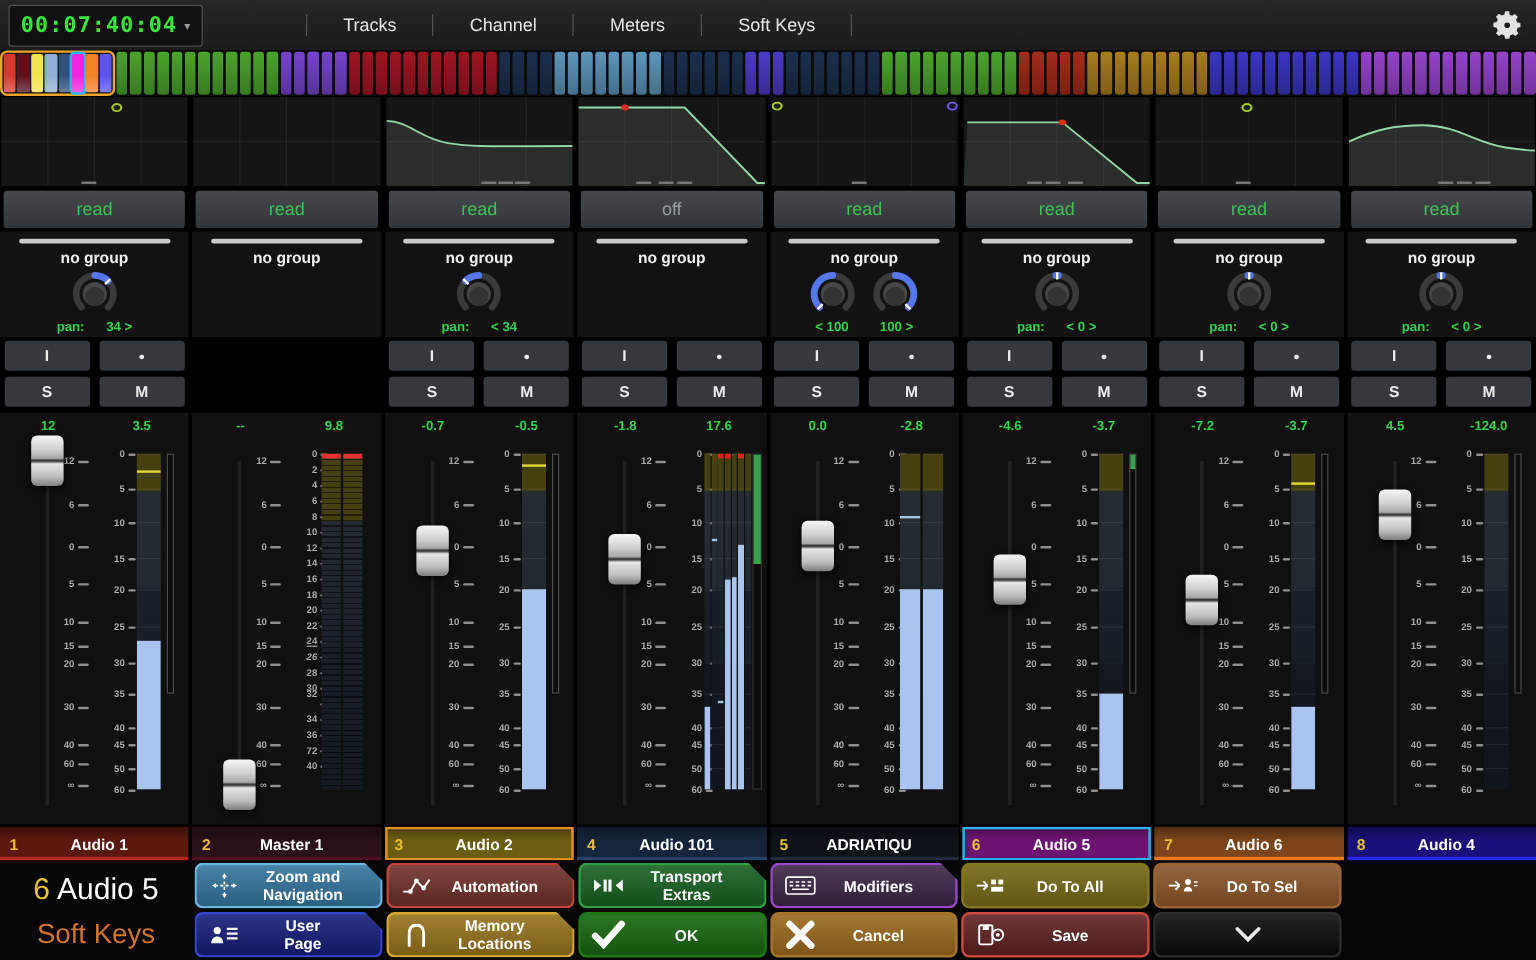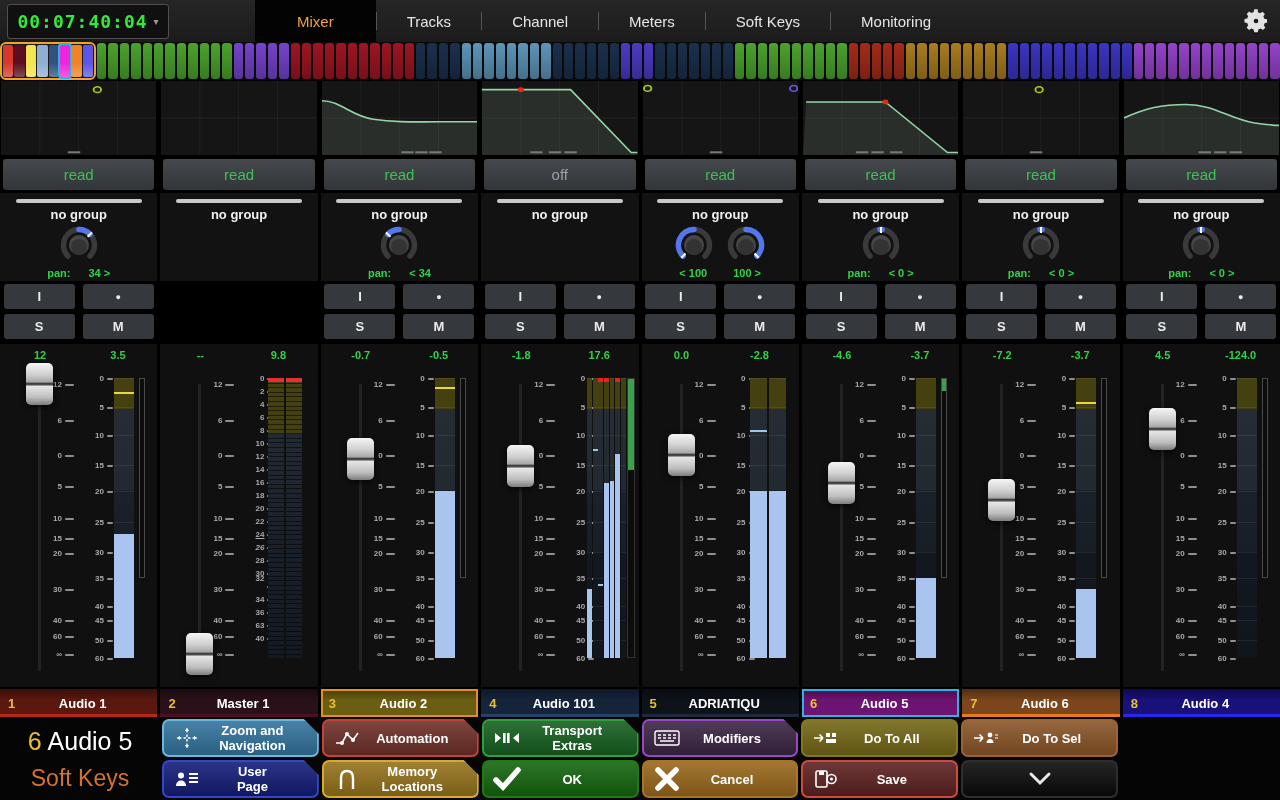--- a/index.html
+++ b/index.html
@@ -94,31 +94,29 @@
 <body>
 
 <div id="app">
 
   <div id="header">
     <div id="timecode-box">
       <span id="timecode-text">00:07:40:04</span>
       <span id="timecode-caret">▾</span>
     </div>
     <div id="tabs">
-        <div class="tab active">Mixer</div>
         <div class="tab-sep"></div>
         <div class="tab">Tracks</div>
         <div class="tab-sep"></div>
         <div class="tab">Channel</div>
         <div class="tab-sep"></div>
         <div class="tab">Meters</div>
         <div class="tab-sep"></div>
         <div class="tab">Soft Keys</div>
         <div class="tab-sep"></div>
-        <div class="tab">Monitoring</div>
       </div>
     <div id="gear">
       <svg viewBox="0 0 24 24">
           <path fill="#e2e2e2" d="M12 8.2a3.8 3.8 0 1 0 0 7.6 3.8 3.8 0 0 0 0-7.6zm9.4 5.3.1-1.5-.1-1.5-2.3-.5a7.3 7.3 0 0 0-.8-1.9l1.3-2-2.1-2.1-2 1.3c-.6-.35-1.2-.6-1.9-.8L13.5 2h-3l-.5 2.3c-.7.2-1.3.45-1.9.8l-2-1.3L4 5.9l1.3 2c-.35.6-.6 1.2-.8 1.9l-2.3.5-.1 1.5.1 1.5 2.3.5c.2.7.45 1.3.8 1.9l-1.3 2 2.1 2.1 2-1.3c.6.35 1.2.6 1.9.8l.5 2.3h3l.5-2.3c.7-.2 1.3-.45 1.9-.8l2 1.3 2.1-2.1-1.3-2c.35-.6.6-1.2.8-1.9l2.3-.5z"></path>
           <circle cx="12" cy="12" r="2" fill="#1b1b1b"></circle>
         </svg>
     </div>
   </div>
 
   <div id="color-strip">
@@ -426,21 +424,21 @@
           <div class="f-tick-label" style="left: 84px; top: 212.28px;">28</div>
           <div class="f-tick-dash" style="left: 107px; width: 6px; top: 216.28px;"></div>
           <div class="f-tick-label" style="left: 84px; top: 225.3px;">30</div>
           <div class="f-tick-dash" style="left: 107px; width: 6px; top: 229.3px;"></div>
           <div class="f-tick-label" style="left: 84px; top: 230px;">32</div>
           <div class="f-tick-dash" style="left: 107px; width: 6px; top: 242.32px;"></div>
           <div class="f-tick-label" style="left: 84px; top: 251.34px;">34</div>
           <div class="f-tick-dash" style="left: 107px; width: 6px; top: 255.34px;"></div>
           <div class="f-tick-label" style="left: 84px; top: 264.36px;">36</div>
           <div class="f-tick-dash" style="left: 107px; width: 6px; top: 268.36px;"></div>
-          <div class="f-tick-label" style="left: 84px; top: 277.38px;">63</div>
+          <div class="f-tick-label" style="left: 84px; top: 277.38px;">72</div>
           <div class="f-tick-dash" style="left: 107px; width: 6px; top: 281.38px;"></div>
           <div class="f-tick-label" style="left: 84px; top: 290.4px;">40</div>
           <div class="f-tick-dash" style="left: 107px; width: 6px; top: 294.4px;"></div>
           <div class="meter-region" style="left: 108px; top: 34px; width: 16px; height: 280px; background: repeating-linear-gradient(rgba(0, 0, 0, 0.55) 0px, rgba(0, 0, 0, 0.55) 1px, transparent 1px, transparent 4.6px), linear-gradient(rgb(68, 64, 15) 0%, rgb(68, 64, 15) 20%, rgb(35, 42, 50) 20%, rgb(26, 32, 41) 60%, rgb(20, 26, 34) 100%); position: absolute; overflow: hidden;">
             <div style="position: absolute; left: 0px; right: 0px; height: 4px; top: 0px; background: rgb(232, 48, 48);"></div>
           </div>
           <div class="meter-region" style="left: 126px; top: 34px; width: 16px; height: 280px; background: repeating-linear-gradient(rgba(0, 0, 0, 0.55) 0px, rgba(0, 0, 0, 0.55) 1px, transparent 1px, transparent 4.6px), linear-gradient(rgb(68, 64, 15) 0%, rgb(68, 64, 15) 20%, rgb(35, 42, 50) 20%, rgb(26, 32, 41) 60%, rgb(20, 26, 34) 100%); position: absolute; overflow: hidden;">
             <div style="position: absolute; left: 0px; right: 0px; height: 4px; top: 0px; background: rgb(232, 48, 48);"></div>
           </div>
         </div>

